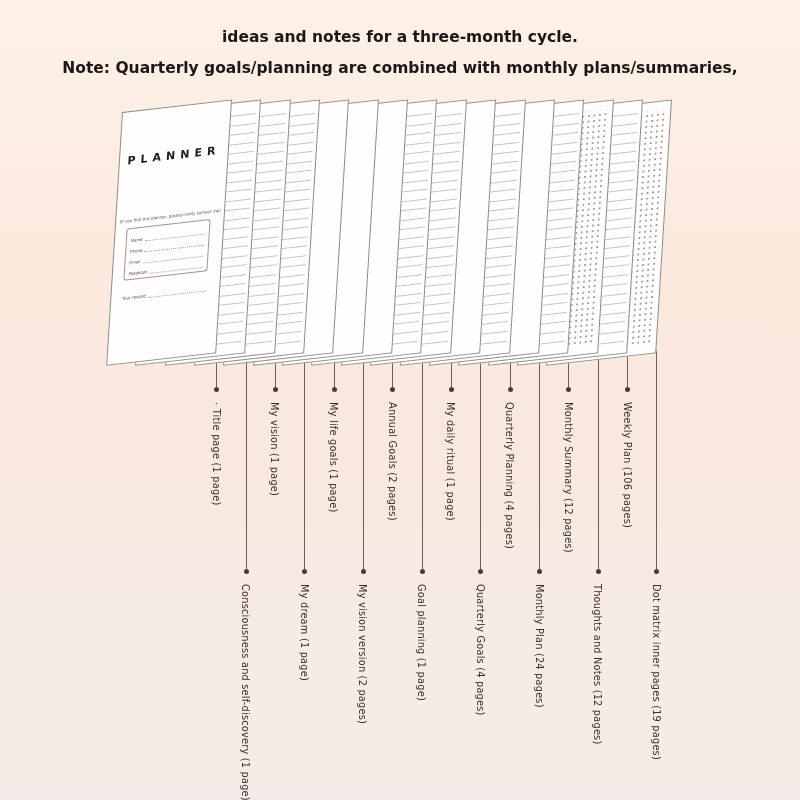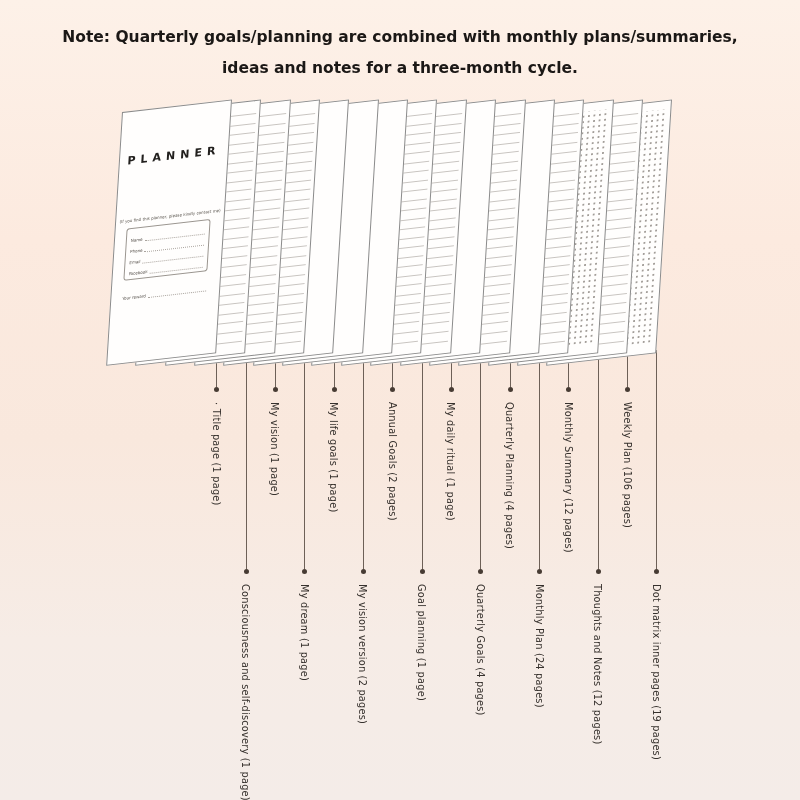--- a/index.html
+++ b/index.html
@@ -65,22 +65,22 @@
   .callout-label{
     position:absolute;transform:rotate(90deg);transform-origin:0 0;white-space:nowrap;
     font-size:9.8px;font-weight:500;color:#36312d;letter-spacing:0.2px;
   }
 </style>
 </head>
 <body>
 
 <div class="canvas">
   <div class="note">
+    <div>ideas and notes for a three-month cycle.</div>
     <div>Note: Quarterly goals/planning are combined with monthly plans/summaries,</div>
-    <div>ideas and notes for a three-month cycle.</div>
   </div>
   <div id="fan">
       <div class="sheet" style="left: 122px; z-index: 40;">
         <div class="sheet-inner">
           <div class="cover-title">PLANNER</div>
           <div class="cover-note">(If you find this planner, please kindly contact me)</div>
           <div class="cover-box">
             <div class="cover-row">
               <span class="cover-field">Name</span>
               <span class="cover-line"></span>

